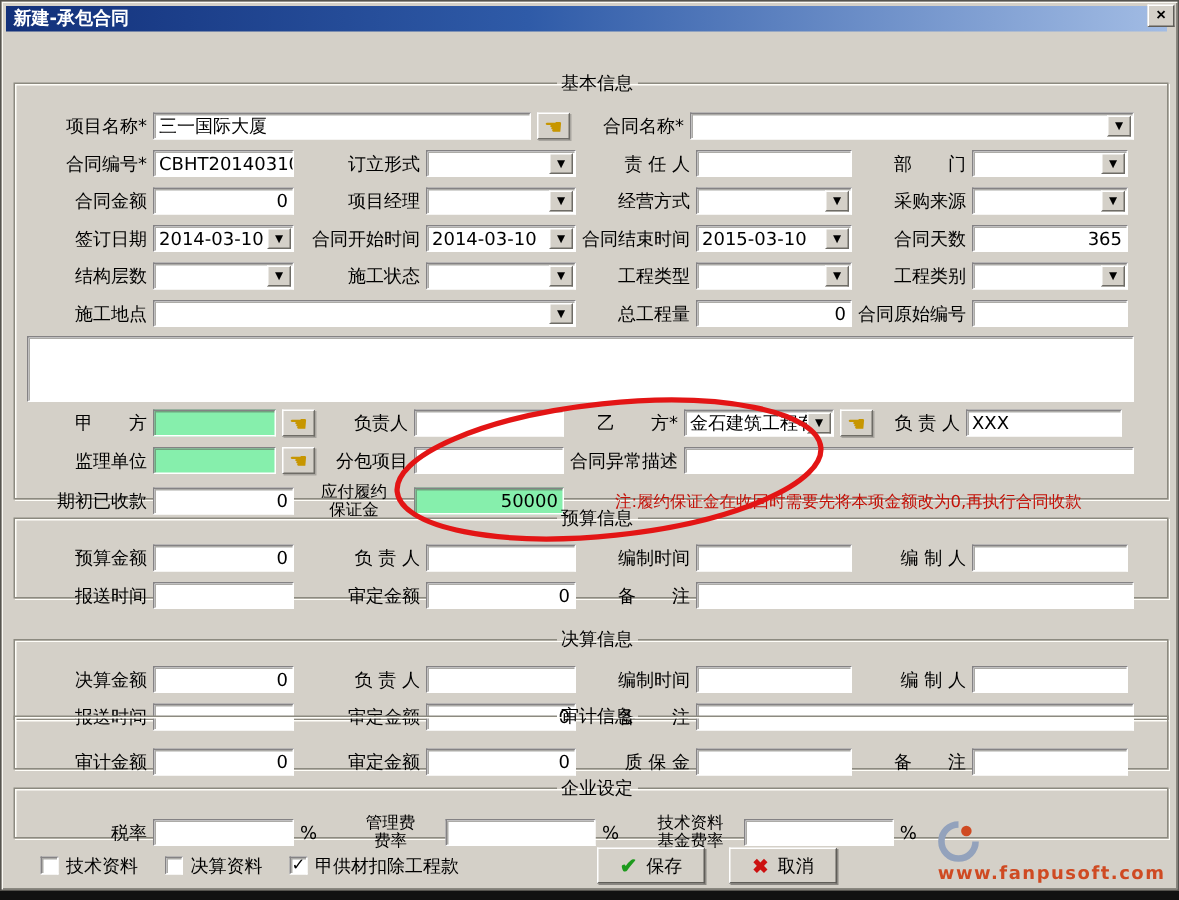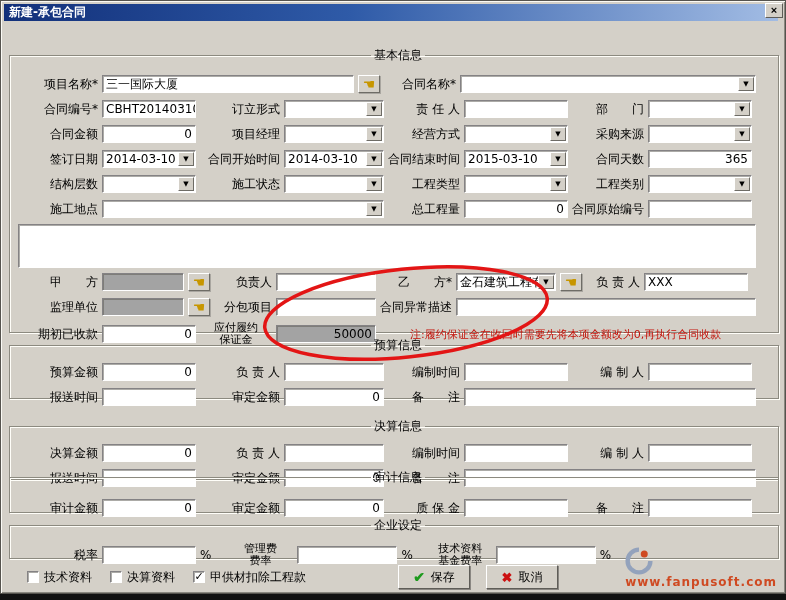--- a/index.html
+++ b/index.html
@@ -19,21 +19,21 @@
     box-shadow:1px 1px 0 #fffef9,inset 1px 1px 0 #fffef9;}
   fieldset.gb legend{font-size:12px;padding:0 3px;margin-left:4px;text-align:center;}
   .row{position:absolute;left:8px;width:738px;display:flex;align-items:center;gap:4px;height:20px;}
   .lbl{font-size:12px;text-align:right;white-space:nowrap;flex:none;}
   .lbl.two{display:flex;flex-direction:column;align-items:center;font-size:11px;line-height:12px;}
   .txt,.dd{height:18px;background:#fff;border:1px solid;border-color:#848284 #fff #fff #848284;
     box-shadow:inset 1px 1px 0 rgba(90,88,80,.5);display:flex;align-items:center;
     font-size:12px;overflow:hidden;white-space:nowrap;flex:none;}
   .txt{padding:0 3px;}
   .txt.right{justify-content:flex-end;}
-  .txt.yellow,.dd.yellow{background:#a3a3a3;padding-left:25px;}
+  .txt.yellow,.dd.yellow{background:#86efac;padding-left:25px;}
   .dd .val{padding:0 3px;flex:1;overflow:hidden;}
   .ddbtn{width:16px;height:14px;margin:1px;background:#d4d0c8;border:1px solid;
     border-color:#fff #6e6c66 #6e6c66 #fff;font-size:7px;display:flex;align-items:center;
     justify-content:center;flex:none;margin-left:auto;color:#000;}
   .hand{width:22px;height:18px;background:#d4d0c8;border:1px solid;
     border-color:#fff #6e6c66 #6e6c66 #fff;box-shadow:1px 1px 0 rgba(0,0,0,.2);
     padding:0;display:flex;align-items:center;justify-content:center;flex:none;cursor:pointer;}
   .handicon{font-size:14px;line-height:1;color:#c79600;}
   .ta{height:44px;align-items:flex-start;}
   .wide{flex:1;}

